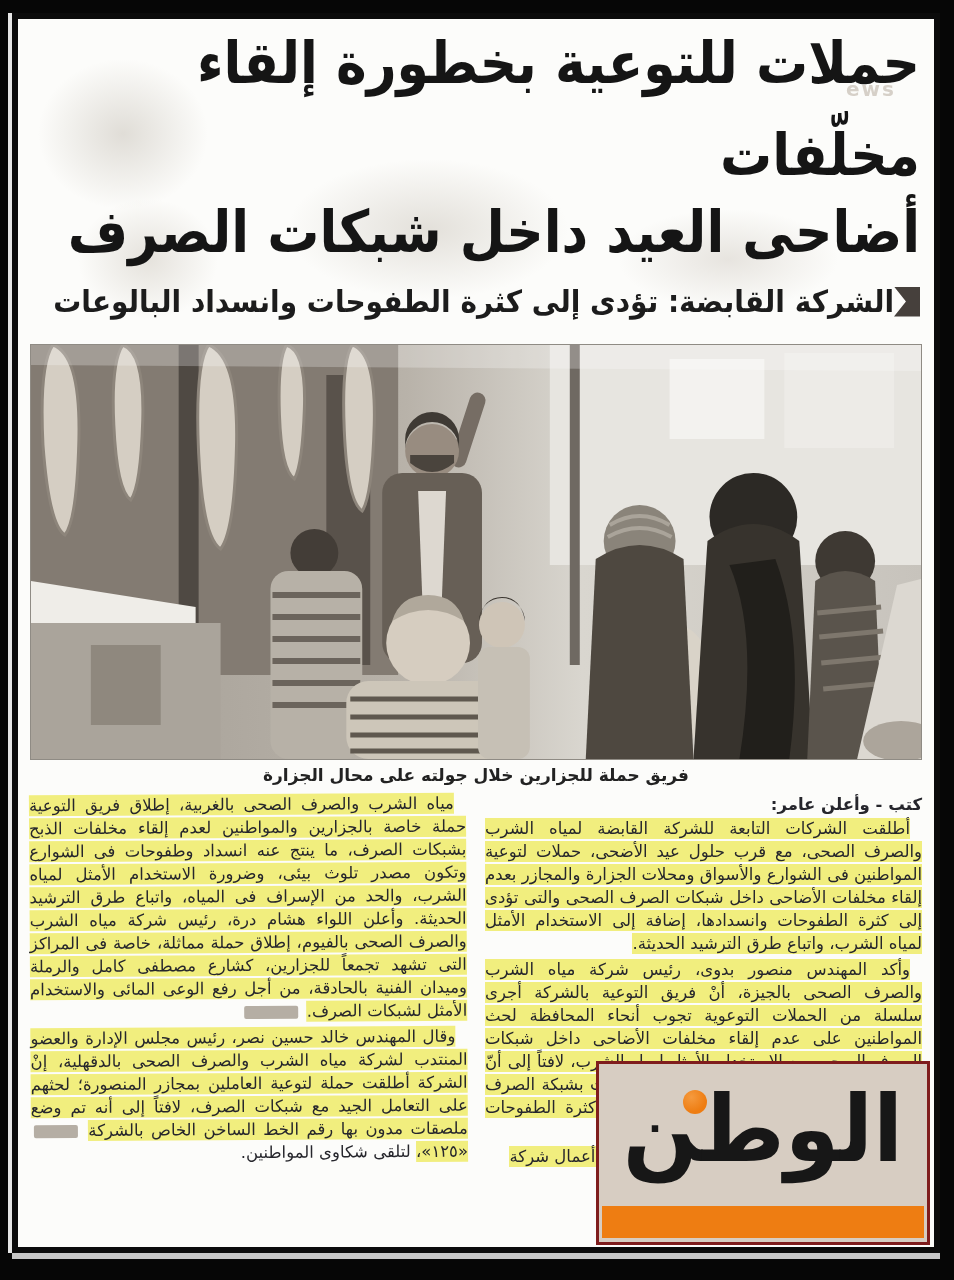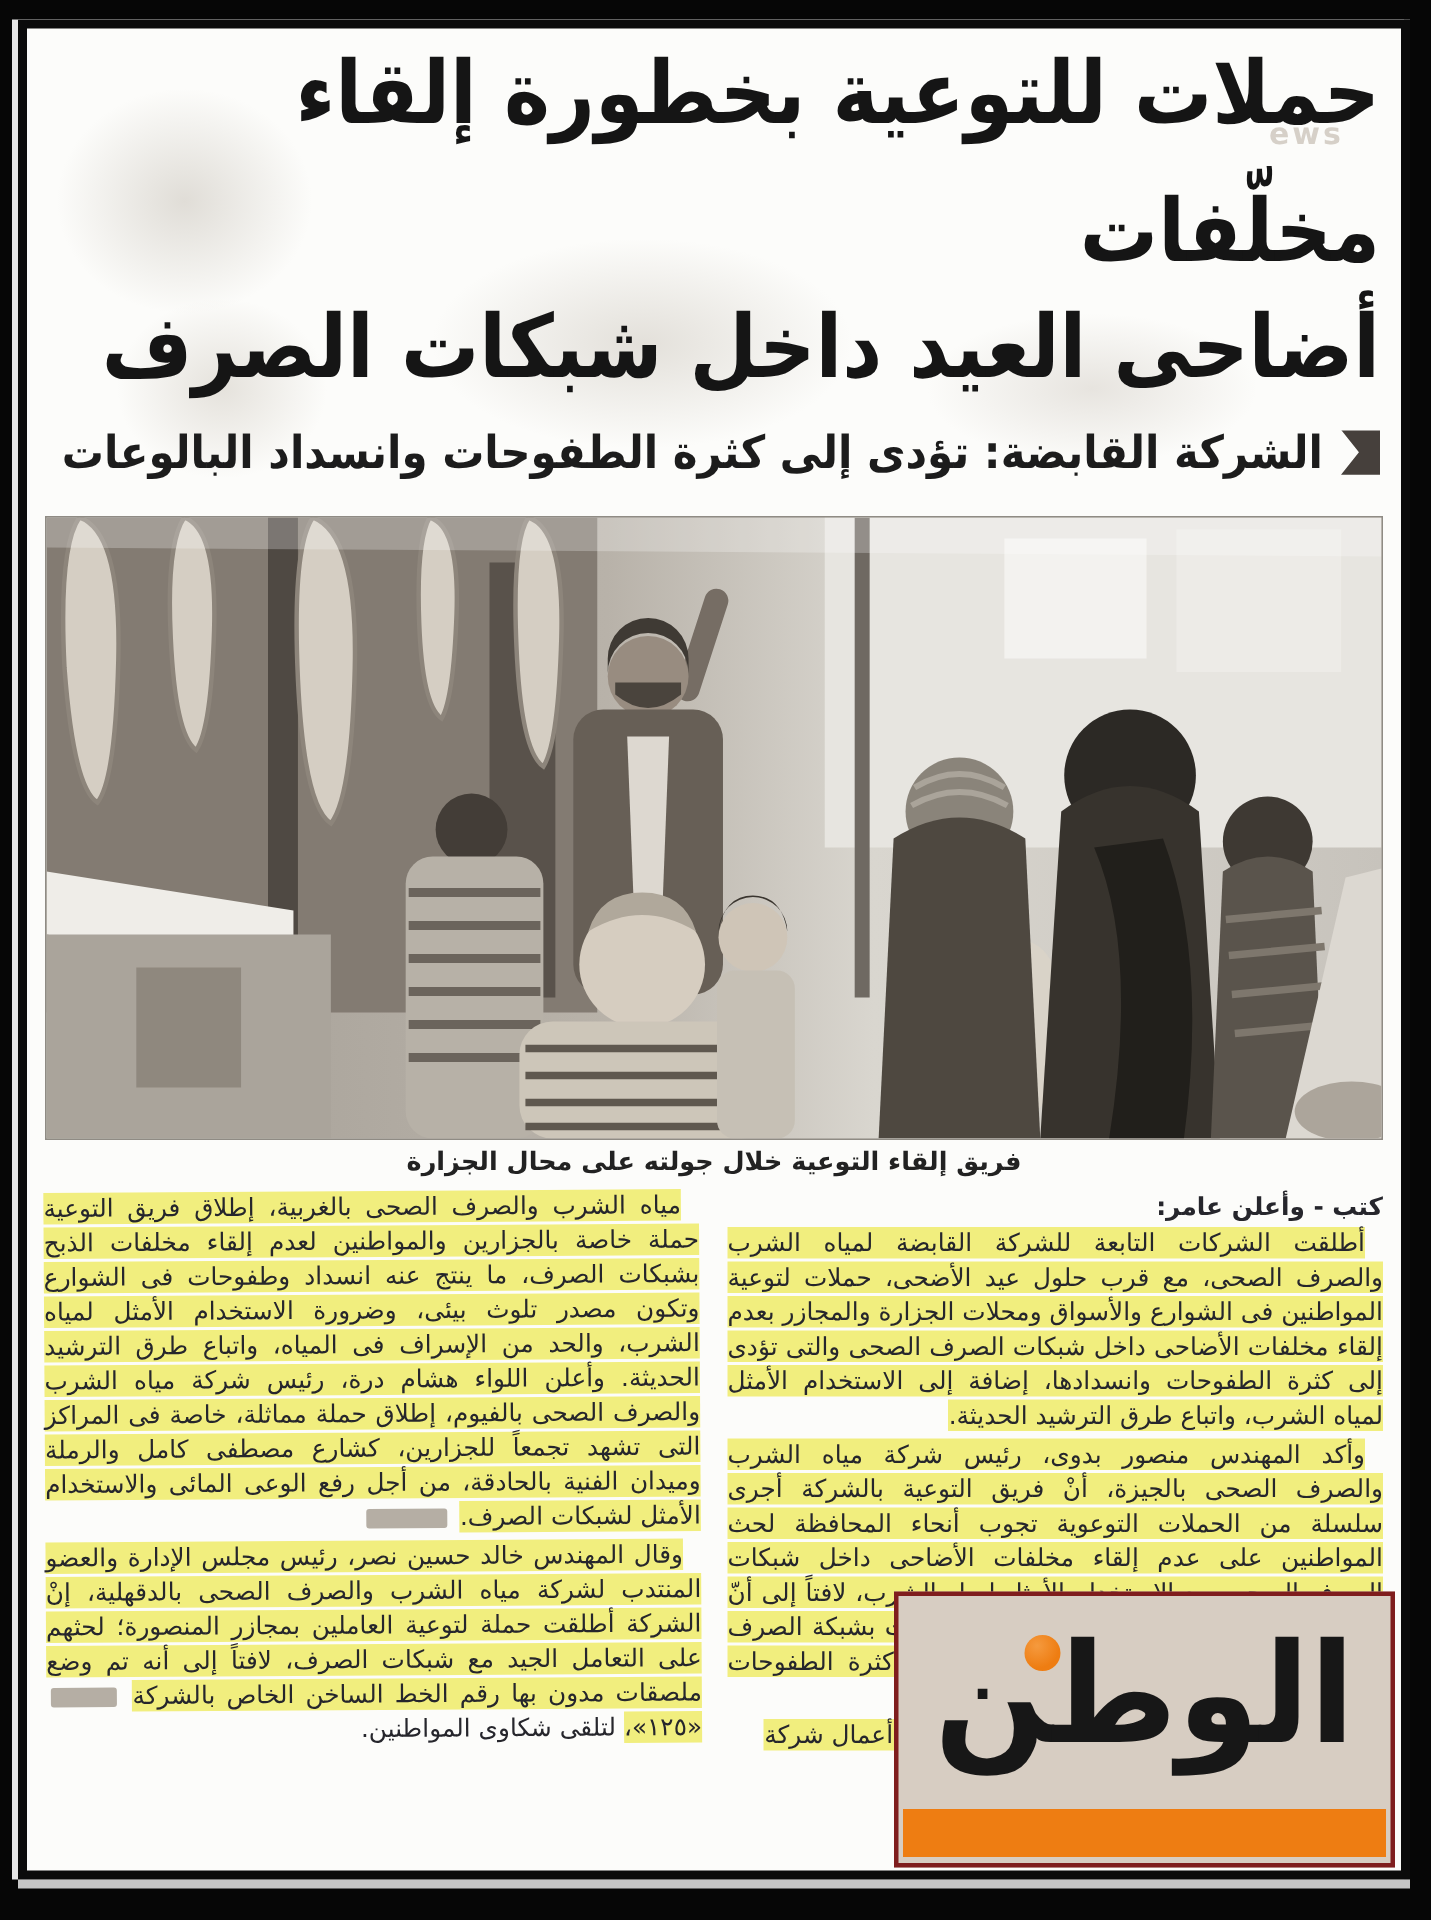--- a/index.html
+++ b/index.html
@@ -15,21 +15,21 @@
   .g2{left:270px;top:140px;width:280px;height:140px;background:radial-gradient(closest-side,#e3e0da,rgba(255,255,255,0));}
   .g3{left:600px;top:190px;width:220px;height:100px;background:radial-gradient(closest-side,#e7e4df,rgba(255,255,255,0));}
   .g4{left:60px;top:180px;width:140px;height:120px;background:radial-gradient(closest-side,#e5e2dc,rgba(255,255,255,0));}
   .watermark{position:absolute;left:828px;top:58px;font-size:20px;font-weight:bold;color:#d6d0c8;
              letter-spacing:2px;direction:ltr;}
 
   .headline{position:relative;z-index:1;margin:4px 2px 0;color:#151515;
             font-weight:bold;font-size:52px;line-height:82px;}
   .headline span{display:block;transform:scaleY(1.12);}
 
-  .subhead-row{position:relative;z-index:1;display:flex;align-items:center;gap:12px;margin:12px 2px 0;}
+  .subhead-row{position:relative;z-index:1;display:flex;align-items:center;gap:0;margin:12px 2px 0;}
   .flag{width:26px;height:30px;background:var(--marker,#46403c);flex:0 0 auto;
         clip-path:polygon(0 0,100% 0,100% 100%,0 100%,46% 50%);}
   .subhead-text{font-weight:bold;font-size:28px;color:#1c1c1c;transform:scaleY(1.08);white-space:nowrap;}
 
   .photo-wrap{margin:26px 0 0;width:890px;height:414px;border:1px solid #8f8b84;overflow:hidden;background:#c9c5be;}
   .photo-wrap svg{display:block;width:100%;height:100%;}
   .caption{margin-top:5px;text-align:center;font-size:17px;font-weight:bold;color:#222;}
 
   .columns{display:flex;gap:18px;margin-top:8px;align-items:flex-start;}
   .col{width:50%;font-size:16.5px;line-height:23px;text-align:justify;color:var(--text,#26262c);}
@@ -153,21 +153,21 @@
               <line x1="792" y1="318" x2="856" y2="312"></line>
                 <line x1="794" y1="344" x2="858" y2="338"></line>
             </g>
           </g>
           <polygon points="868,240 892,234 892,414 828,414" fill="#dcd8d1"></polygon>
           <ellipse cx="872" cy="396" rx="38" ry="20" fill="#aca59b"></ellipse>
           <polygon points="0,0 892,0 892,26 0,20" fill="#ffffff" opacity="0.25"></polygon>
         </svg>
       </figure>
 
-      <div class="caption">فريق إلقاء التوعية خلال جولته على محال الجزارة</div>
+      <div class="caption">فريق حملة للجزارين خلال جولته على محال الجزارة</div>
 
       <div class="columns">
         <div class="col" id="col-right">
           <p class="byline">كتب - وأعلن عامر:</p>
         <p><span class="hl">أطلقت الشركات التابعة للشركة القابضة لمياه الشرب والصرف الصحى، مع قرب حلول عيد الأضحى، حملات لتوعية المواطنين فى الشوارع والأسواق ومحلات الجزارة والمجازر بعدم إلقاء مخلفات الأضاحى داخل شبكات الصرف الصحى والتى تؤدى إلى كثرة الطفوحات وانسدادها، إضافة إلى الاستخدام الأمثل لمياه الشرب، واتباع طرق الترشيد الحديثة.</span></p>
             <p><span class="hl">وأكد المهندس منصور بدوى، رئيس شركة مياه الشرب والصرف الصحى بالجيزة، أنْ فريق التوعية بالشركة أجرى سلسلة من الحملات التوعوية تجوب أنحاء المحافظة لحث المواطنين على عدم إلقاء مخلفات الأضاحى داخل شبكات الصرف الصحى، مع الاستخدام الأمثل لمياه الشرب، لافتاً إلى أنّ إهدار المياه فى غسيل الأضاحى وإلقاء المخلّفات بشبكة الصرف من السلوكيات غير الصحيحة التى تؤدى إلى كثرة الطفوحات وانسداد البالوعات.</span></p>
             <p><span class="hl">وأكد المهندس خالد جمال الدين، القائم بتسيير أعمال شركة</span></p>
           </div>
         <div class="col col-left" id="col-left">
             <p><span class="hl">مياه الشرب والصرف الصحى بالغربية، إطلاق فريق التوعية حملة خاصة بالجزارين والمواطنين لعدم إلقاء مخلفات الذبح بشبكات الصرف، ما ينتج عنه انسداد وطفوحات فى الشوارع وتكون مصدر تلوث بيئى، وضرورة الاستخدام الأمثل لمياه الشرب، والحد من الإسراف فى المياه، واتباع طرق الترشيد الحديثة. وأعلن اللواء هشام درة، رئيس شركة مياه الشرب والصرف الصحى بالفيوم، إطلاق حملة مماثلة، خاصة فى المراكز التى تشهد تجمعاً للجزارين، كشارع مصطفى كامل والرملة وميدان الفنية بالحادقة، من أجل رفع الوعى المائى والاستخدام الأمثل لشبكات الصرف.</span> <span class="redact" style="width: 54px;"></span></p>

